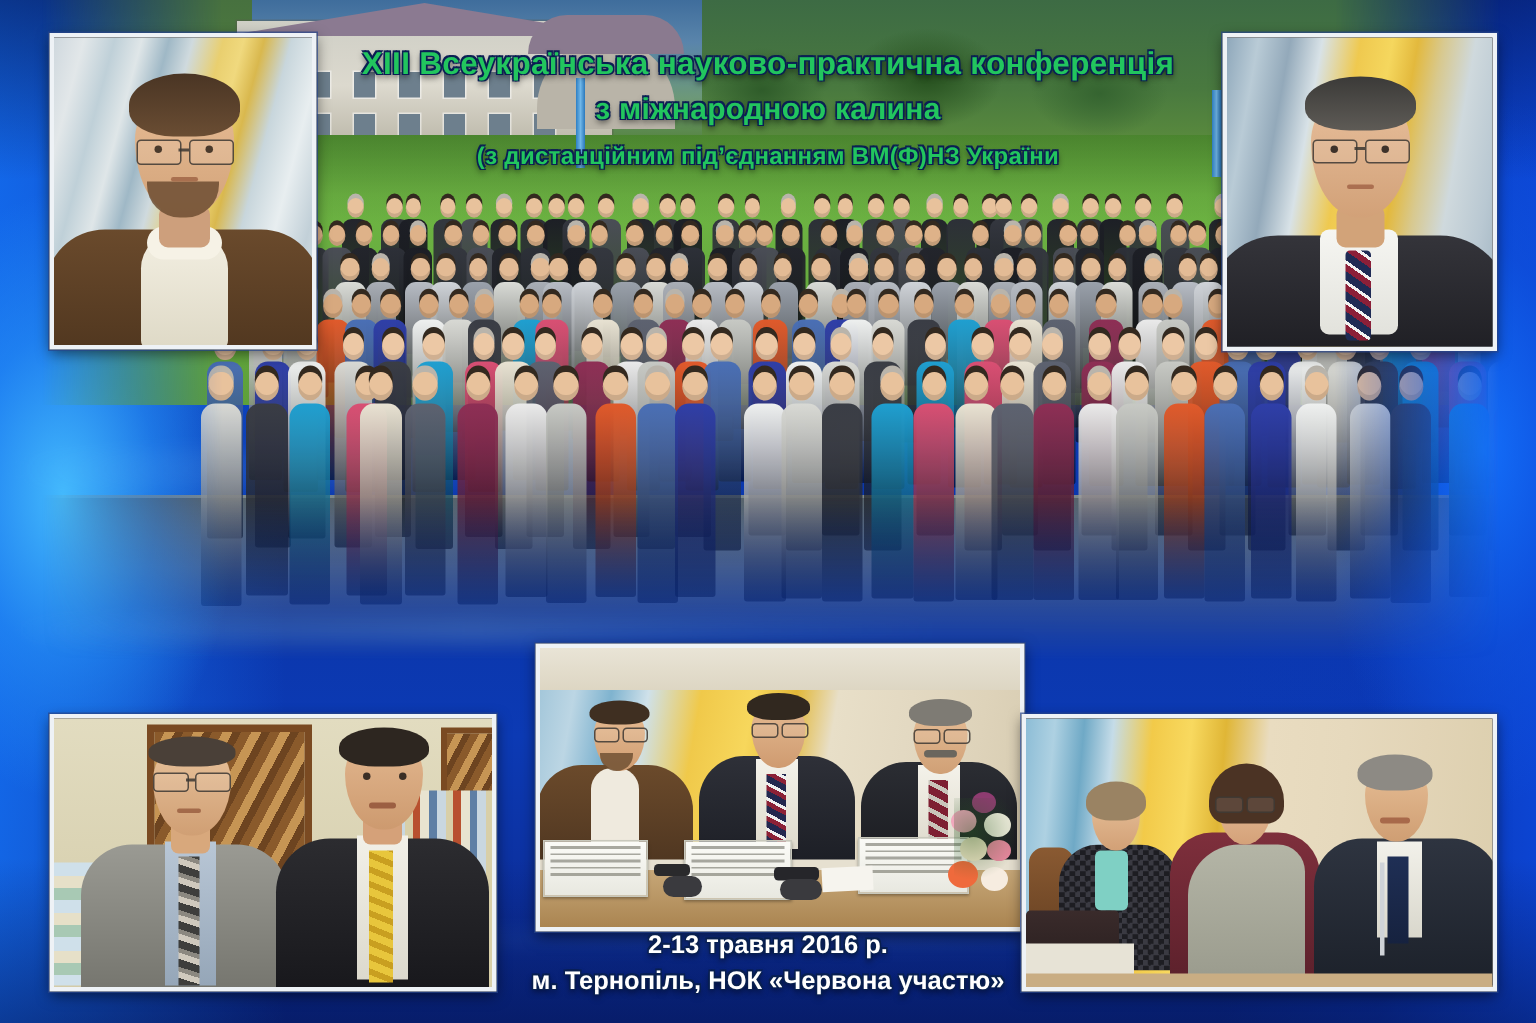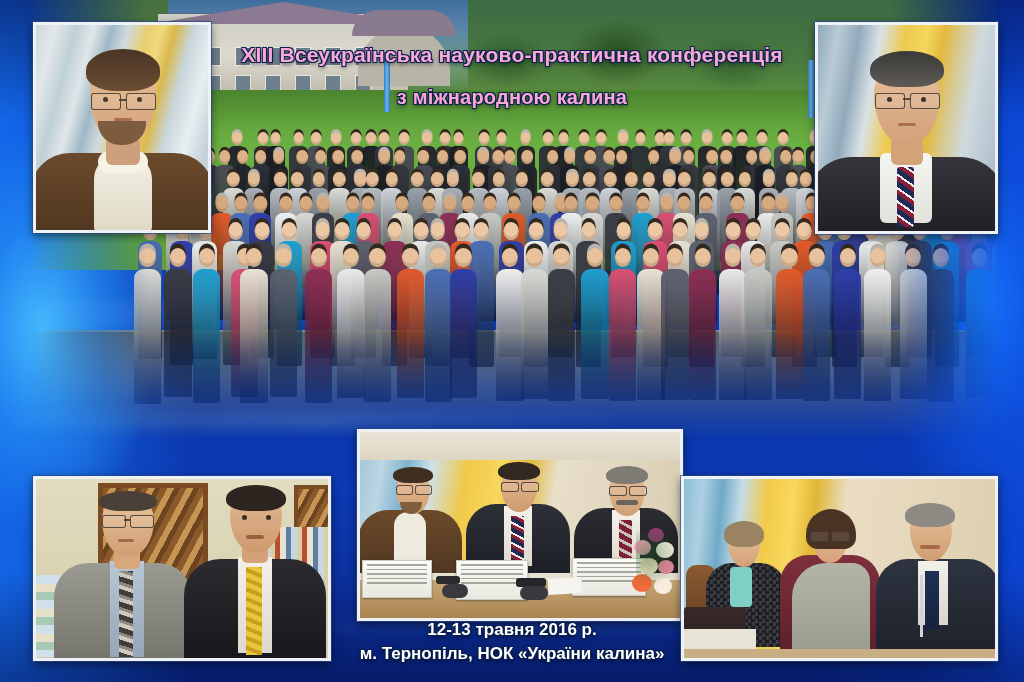--- a/index.html
+++ b/index.html
@@ -229,27 +229,27 @@
 
   
   .title-block {
     position: absolute;
     left: 0; right: 0; top: 26px;
     text-align: center;
     z-index: 40;
     pointer-events: none;
   }
   .t-line {
-    color: #f9a8d4;
+    color: #22c55e;
     font-weight: bold;
     letter-spacing: .2px;
     text-shadow:
       1px 1px 0 #0b1f53, -1px 1px 0 #0b1f53, 1px -1px 0 #0b1f53, -1px -1px 0 #0b1f53,
       0 2px 4px rgba(0,0,0,.75);
-    margin: 16px auto;
+    margin: 4px auto;
     line-height: 1.28;
   }
   .t1 { font-size: 21px; }
   .t2 { font-size: 20px; margin-top: 4px; }
   .t3 { font-size: 21px; margin-top: 7px; letter-spacing: .4px; }
   .t4 { font-size: 16px; margin-top: 9px; }
   .t5 { font-size: 16px; margin-top: 3px; }
 
   .footer-block {
     position: absolute;
@@ -1403,20 +1403,21 @@
 
       <div style="position:absolute; left:0; top:128px; width:62px; height:50px; background:linear-gradient(to bottom,#3a2b2b,#241b1b); border-radius:3px;"></div>
       <div style="position:absolute; left:0; top:150px; width:72px; height:29px; background:#e7e3d6;"></div>
       <div style="position:absolute; left:0; top:170px; width:100%; height:9px; background:#c9ad83;"></div>
     </div>
   </div>
 
   <div class="title-block">
     <div class="t-line t1">XIII Всеукраїнська науково-практична конференція</div>
     <div class="t-line t2">з міжнародною калина</div>
+    <div class="t-line t4">(з дистанційним під’єднанням ВМ(Ф)НЗ України</div>
   </div>
 
   <div class="footer-block">
-    <div class="f-line">12-13 травня 2016 р.</div>
-    <div class="f-line">м. Тернопіль, НОК «України калина»</div>
+    <div class="f-line">2-13 травня 2016 р.</div>
+    <div class="f-line">м. Тернопіль, НОК «Червона участю»</div>
   </div>
 
 </div>
 
 </body></html>

